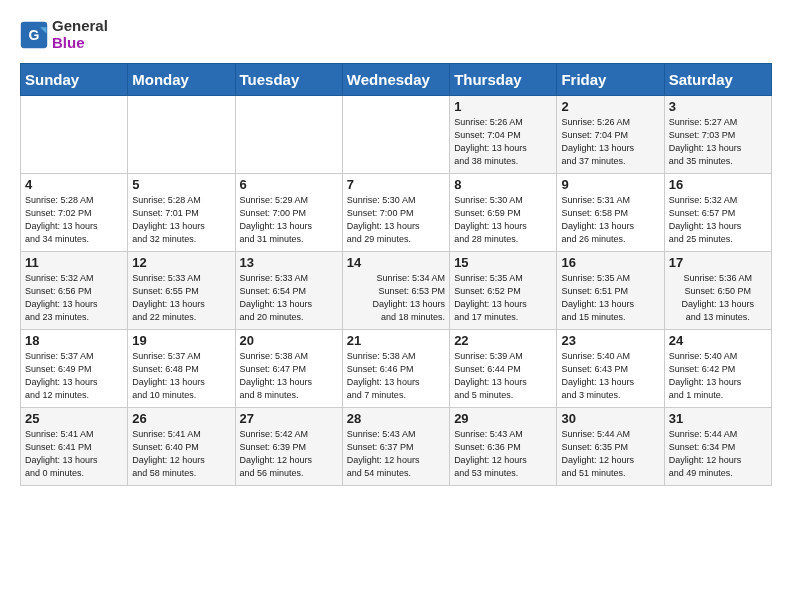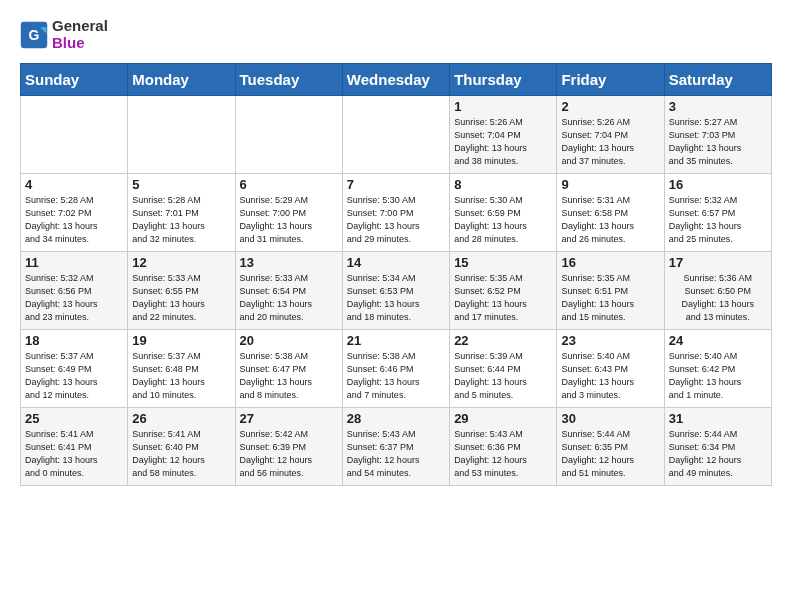--- a/index.html
+++ b/index.html
@@ -225,21 +225,21 @@
           </td>
           <td>
             <span class="day-num">13</span>
             <div class="day-info" style="white-space: pre-line;">Sunrise: 5:33 AM
 Sunset: 6:54 PM
 Daylight: 13 hours
 and 20 minutes.</div>
           </td>
           <td>
             <span class="day-num">14</span>
-            <div class="day-info" style="white-space: pre-line;">Sunrise: 5:34 AM
+            <div class="day-info" style="white-space: pre-line; text-align: right;">Sunrise: 5:34 AM
 Sunset: 6:53 PM
 Daylight: 13 hours
 and 18 minutes.</div>
           </td>
           <td>
             <span class="day-num">15</span>
             <div class="day-info" style="white-space: pre-line;">Sunrise: 5:35 AM
 Sunset: 6:52 PM
 Daylight: 13 hours
 and 17 minutes.</div>

